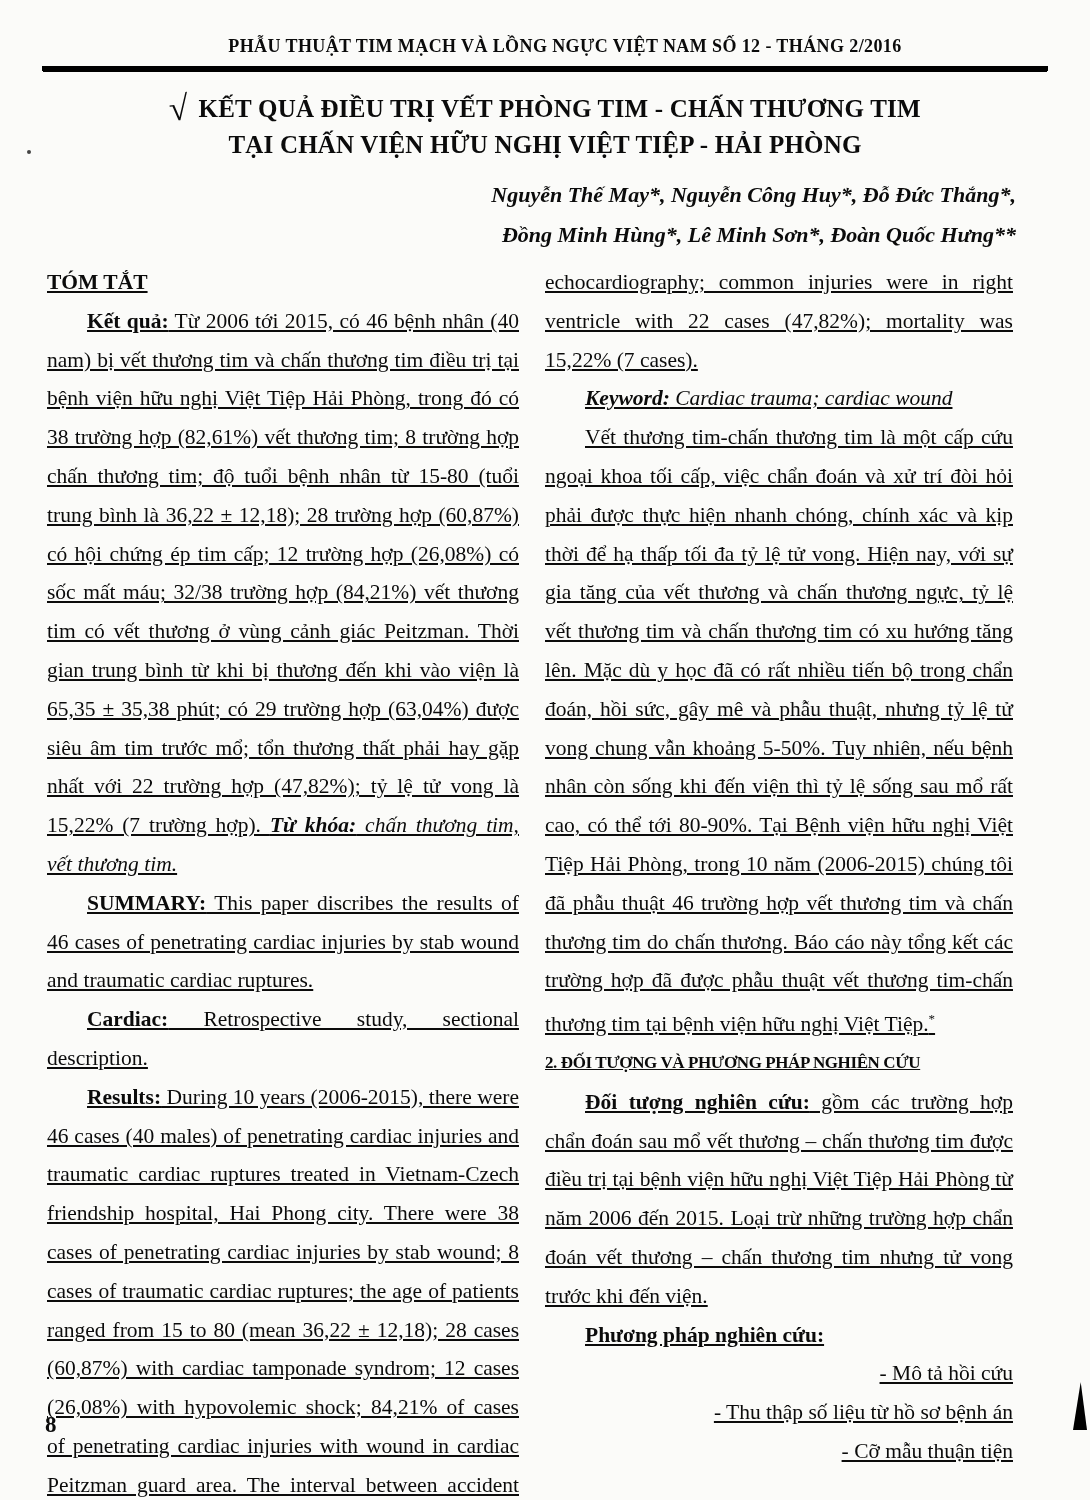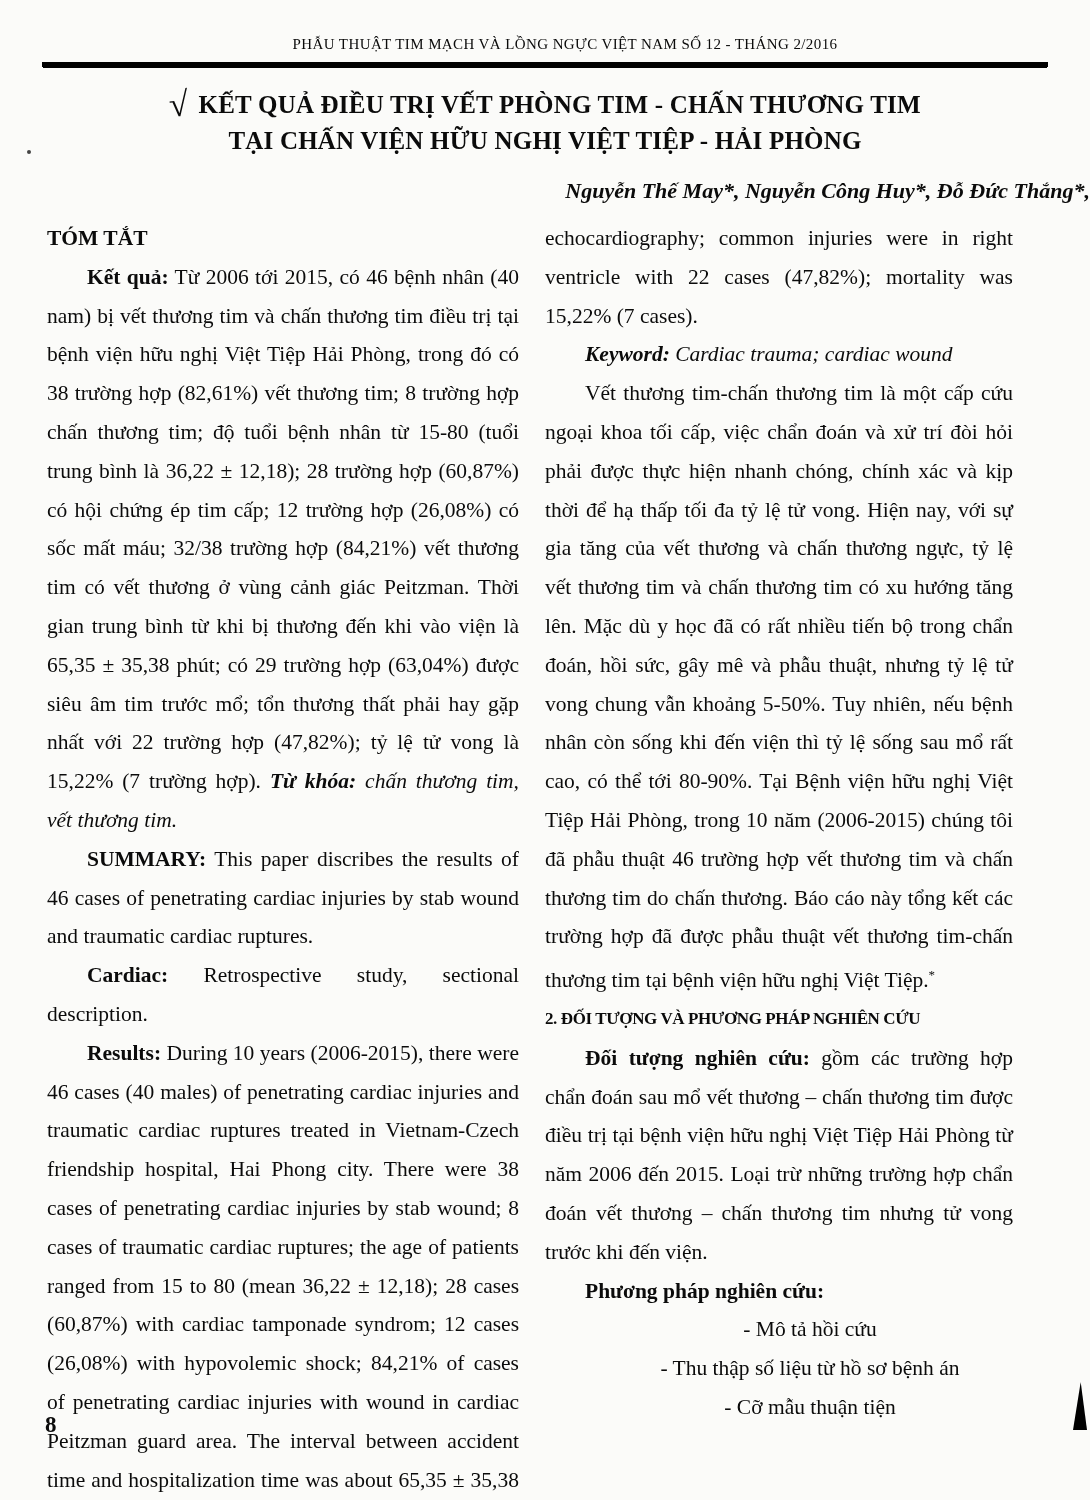--- a/index.html
+++ b/index.html
@@ -8,22 +8,22 @@
     background:#fbfbf9;
     font-family:"Liberation Serif", serif;
     color:#0b0b0b;
     position:relative;
     overflow:hidden;
     -webkit-font-smoothing:antialiased;
   }
   .journal-header{
     padding-top:36px;
     text-align:center;
-    font-size:15px;
-    font-weight:normal;
+    font-size:18px;
+    font-weight:bold;
     letter-spacing:.4px;
     padding-left:40px;
   }
   .header-rule{
     height:5px;background:#000;
     margin:9px 42px 0 42px;
     box-shadow:0 2px 0 -1px #000;
   }
   .title-block{
     margin-top:20px;
@@ -33,44 +33,45 @@
     line-height:36px;
     letter-spacing:.2px;
   }
   .checkmark{
     font-size:35px;font-weight:normal;
     margin-right:10px;vertical-align:-3px;
     display:inline-block;transform:rotate(-4deg);
   }
   .authors{
     margin-top:12px;
+    padding-right:74px;
     text-align:right;
     font-style:italic;font-weight:bold;
     font-size:22px;line-height:40px;
   }
   .columns{
     display:flex;
     gap:26px;
     padding:8px 0 0 47px;
   }
   .col{
     font-size:21.5px;
     line-height:38.8px;
     text-align:justify;
   }
   .col-left{flex:0 0 472px;max-width:472px;}
   .col-right{flex:0 0 468px;max-width:468px;}
-  .col p{margin:0;}
+  .col p{margin:0;text-decoration:underline;}
   .indent{text-indent:40px;}
   .lead{font-weight:bold;}
   .ital{font-style:italic;}
   .lead-ital{font-weight:bold;font-style:italic;}
   .col-heading{font-weight:bold;margin:0;}
   .col-heading-tight{font-weight:bold;margin:0;white-space:nowrap;letter-spacing:-0.4px;font-size:17px;}
-  .bullet-line{padding-left:62px;text-indent:0;text-align:center;}
+  .bullet-line{padding-left:62px;text-indent:0;text-align:right;}
   .methods-heading{font-weight:bold;text-indent:40px;text-align:left;}
   .page-number{
     position:absolute;left:45px;top:1412px;
     font-size:23px;font-weight:bold;
   }
   .scan-artifact{
     position:absolute;right:3px;top:1382px;
     width:14px;height:48px;background:#000;
     clip-path:polygon(55% 0,100% 100%,0 100%);
   }
@@ -87,20 +88,21 @@
 <div class="header-rule"></div>
 
 <div class="title-block">
   <div><span class="checkmark">√</span><span>KẾT QUẢ ĐIỀU TRỊ VẾT PHÒNG TIM - CHẤN THƯƠNG TIM</span></div>
   <div>TẠI CHẤN VIỆN HỮU NGHỊ VIỆT TIỆP - HẢI PHÒNG</div>
 </div>
 <div class="dot-artifact"></div>
 
 <div class="authors">
   <div>Nguyễn Thế May*, Nguyễn Công Huy*, Đỗ Đức Thắng*,</div>
+  <div>Đồng Minh Hùng*, Lê Minh Sơn*, Đoàn Quốc Hưng**</div>
 </div>
 
 <div class="columns">
 
   <div class="col col-left">
     <p class="col-heading">TÓM TẮT</p>
     <p class="indent"><span class="lead">Kết quả:</span><span> Từ 2006 tới 2015, có 46 bệnh nhân (40 nam) bị vết thương tim và chấn thương tim điều trị tại bệnh viện hữu nghị Việt Tiệp Hải Phòng, trong đó có 38 trường hợp (82,61%) vết thương tim; 8 trường hợp chấn thương tim; độ tuổi bệnh nhân từ 15-80 (tuổi trung bình là 36,22 ± 12,18); 28 trường hợp (60,87%) có hội chứng ép tim cấp; 12 trường hợp (26,08%) có sốc mất máu; 32/38 trường hợp (84,21%) vết thương tim có vết thương ở vùng cảnh giác Peitzman. Thời gian trung bình từ khi bị thương đến khi vào viện là 65,35 ± 35,38 phút; có 29 trường hợp (63,04%) được siêu âm tim trước mổ; tổn thương thất phải hay gặp nhất với 22 trường hợp (47,82%); tỷ lệ tử vong là 15,22% (7 trường hợp). </span><span class="lead-ital">Từ khóa:</span><span class="ital"> chấn thương tim, vết thương tim.</span></p>
     <p class="indent"><span class="lead">SUMMARY:</span><span> This paper discribes the results of 46 cases of penetrating cardiac injuries by stab wound and traumatic cardiac ruptures.</span></p>
     <p class="indent"><span class="lead">Cardiac:</span><span> Retrospective study, sectional description.</span></p>
     <p class="indent"><span class="lead">Results:</span><span> During 10 years (2006-2015), there were 46 cases (40 males) of penetrating cardiac injuries and traumatic cardiac ruptures treated in Vietnam-Czech friendship hospital, Hai Phong city. There were 38 cases of penetrating cardiac injuries by stab wound; 8 cases of traumatic cardiac ruptures; the age of patients ranged from 15 to 80 (mean 36,22 ± 12,18); 28 cases (60,87%) with cardiac tamponade syndrom; 12 cases (26,08%) with hypovolemic shock; 84,21% of cases of penetrating cardiac injuries with wound in cardiac Peitzman guard area. The interval between accident time and hospitalization time was about 65,35 ± 35,38 minutes; 29 cases (63,04%) were performed</span></p>

